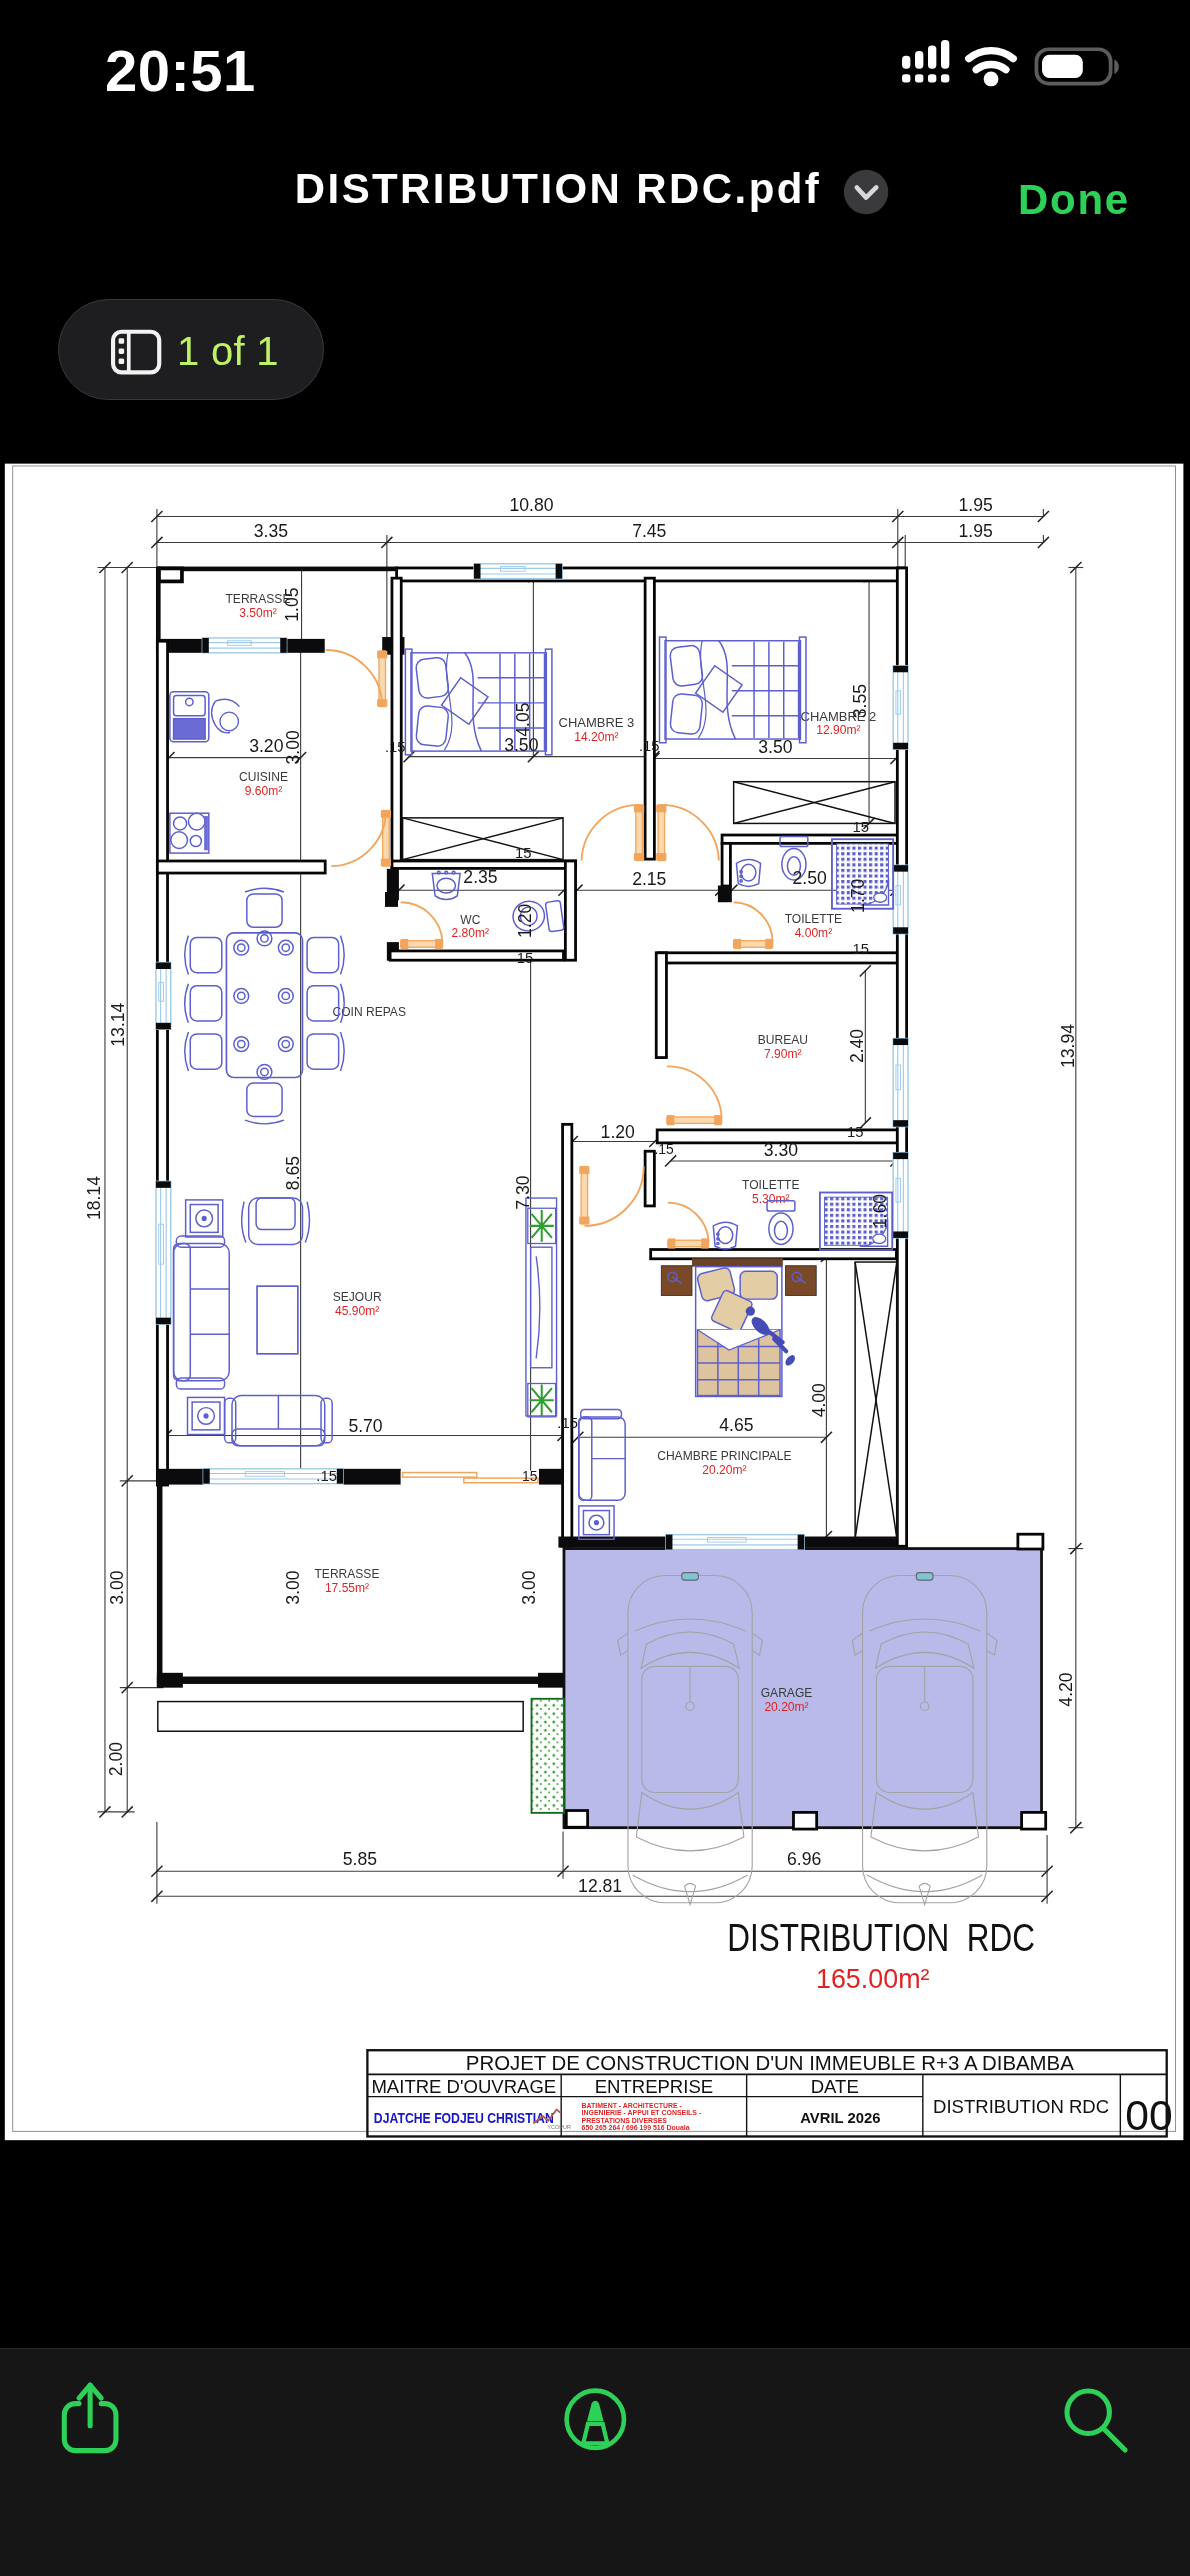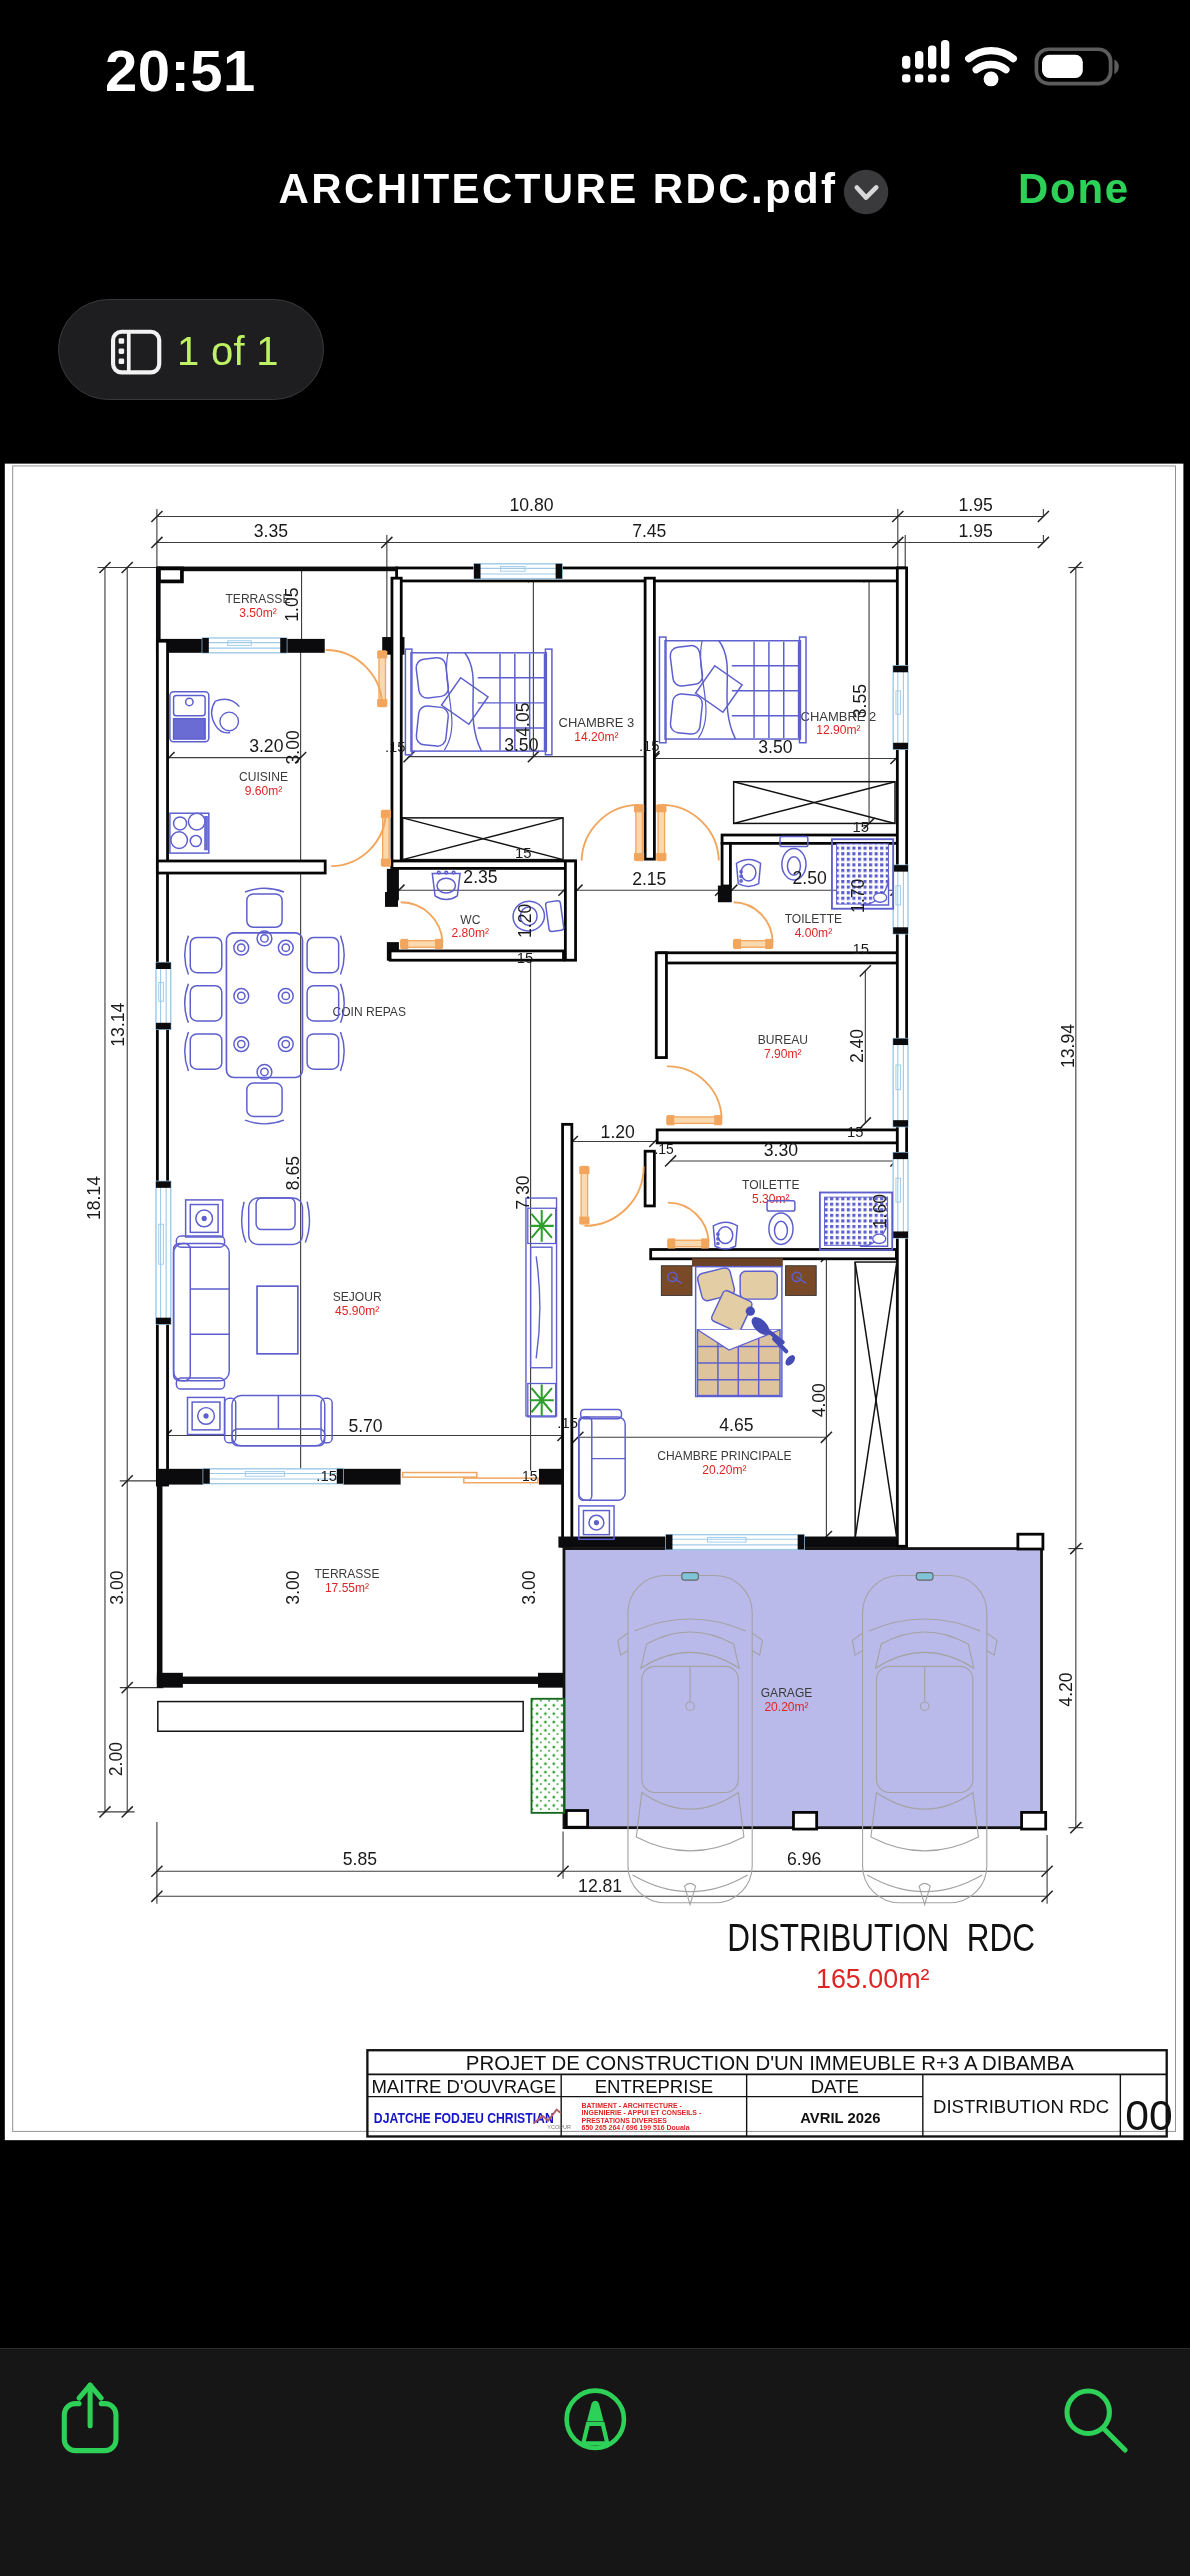--- a/index.html
+++ b/index.html
@@ -816,28 +816,28 @@
     <path d="M85,23 a38,38 0 0 1 48,0"></path>
     <path d="M93,35 a26,26 0 0 1 32,0"></path>
   </g>
   <circle cx="109" cy="45" r="8" fill="#fff"></circle>
 
   <rect x="158" y="13" width="80" height="37" rx="13" fill="none" stroke="#5c5c5c" stroke-width="4"></rect>
   <rect x="164" y="19" width="44" height="25" rx="8" fill="#fff"></rect>
   <path d="M242,24 a9,9 0 0 1 0,16 z" fill="#5c5c5c"></path>
 </svg>
 
-<div class="abs" style="left:0;top:165px;width:1116px;text-align:center"><span style="color:#fff;font-size:42px;font-weight:700;letter-spacing:2.4px">ARCHITECTURE RDC.pdf</span></div>
+<div class="abs" style="left:0;top:165px;width:1116px;text-align:center"><span style="color:#fff;font-size:42px;font-weight:700;letter-spacing:2.4px">DISTRIBUTION RDC.pdf</span></div>
 
 <svg class="abs" style="left:842px;top:168px" width="50" height="50" viewBox="0 0 54 54">
   <circle cx="26" cy="26" r="24" fill="#3a3a3c"></circle>
   <path d="M16,21 L26,32 L37,21" fill="none" stroke="#d8d8d8" stroke-width="5" stroke-linecap="round" stroke-linejoin="round"></path>
 </svg>
 
-<div class="abs" style="left:1018px;top:165px;color:#2ed158;font-size:42px;font-weight:700;letter-spacing:1.7px">Done</div>
+<div class="abs" style="left:1018px;top:176px;color:#2ed158;font-size:42px;font-weight:700;letter-spacing:1.7px">Done</div>
 
 <div class="abs" style="left:58px;top:299px;width:266px;height:101px;background:#1e1e20;border-radius:51px;border:1.4px solid #39393b"></div>
 
 <svg class="abs" style="left:110px;top:329px" width="56" height="48" viewBox="0 0 60 52">
   <rect x="3" y="3" width="50" height="44" rx="9" fill="none" stroke="#f2f2f2" stroke-width="4.5"></rect>
   <line x1="20" y1="3" x2="20" y2="47" stroke="#f2f2f2" stroke-width="4"></line>
   <rect x="9" y="10" width="6" height="6" rx="1.5" fill="#f2f2f2"></rect>
   <rect x="9" y="21" width="6" height="6" rx="1.5" fill="#f2f2f2"></rect>
   <rect x="9" y="32" width="6" height="6" rx="1.5" fill="#f2f2f2"></rect>
 </svg>

